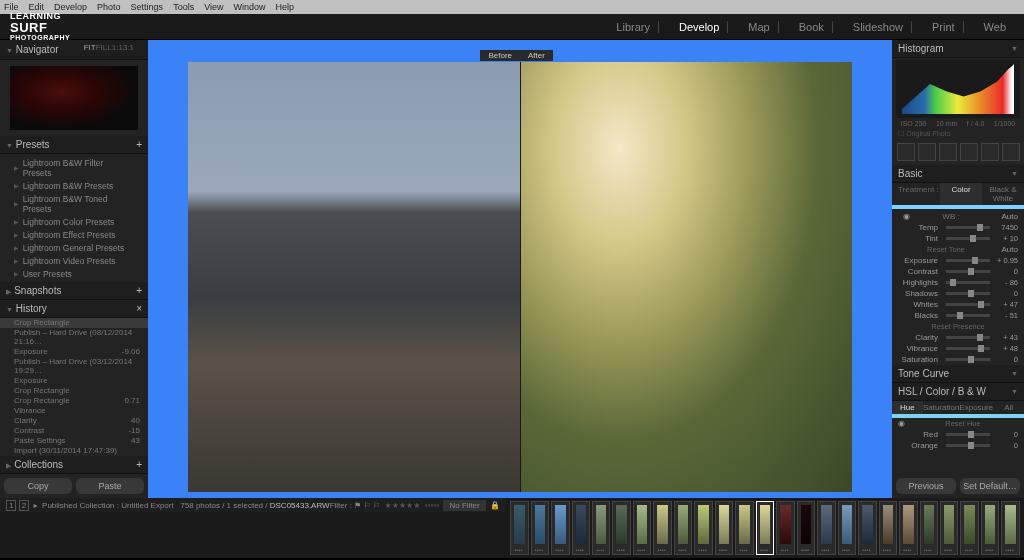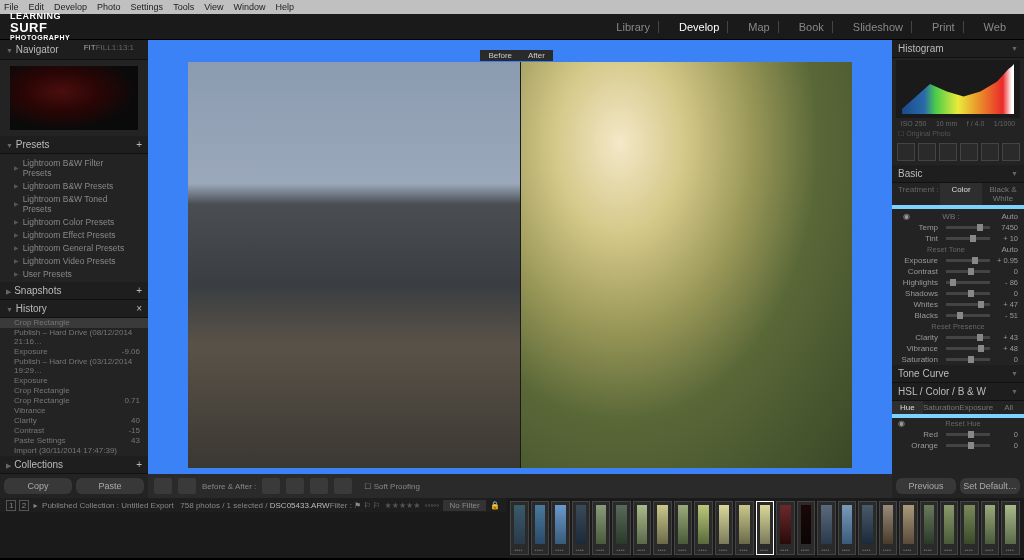--- a/index.html
+++ b/index.html
@@ -191,30 +191,20 @@
   </div>
 
   <div class="center">
     <div class="preview">
       <div class="ba-label ba-before">Before</div>
       <div class="ba-label ba-after">After</div>
       <div class="img-before"></div>
       <div class="img-after"></div>
       <div class="divider"></div>
     </div>
-    <div class="toolbar">
-      <div class="tool-ico"></div>
-      <div class="tool-ico"></div>
-      <span>Before &amp; After :</span>
-      <div class="tool-ico"></div>
-      <div class="tool-ico"></div>
-      <div class="tool-ico"></div>
-      <div class="tool-ico"></div>
-      <span style="margin-left:6px">☐ <span>Soft Proofing</span></span>
-    </div>
   </div>
 
   <div class="panel panel-r">
     <div class="section-hdr">
         <span>Histogram</span>
         <span class="tri">▼</span>
       </div>
     <div style="background:#1a1a1a;margin:2px 4px;">
         <div class="histogram"></div>
       </div>

